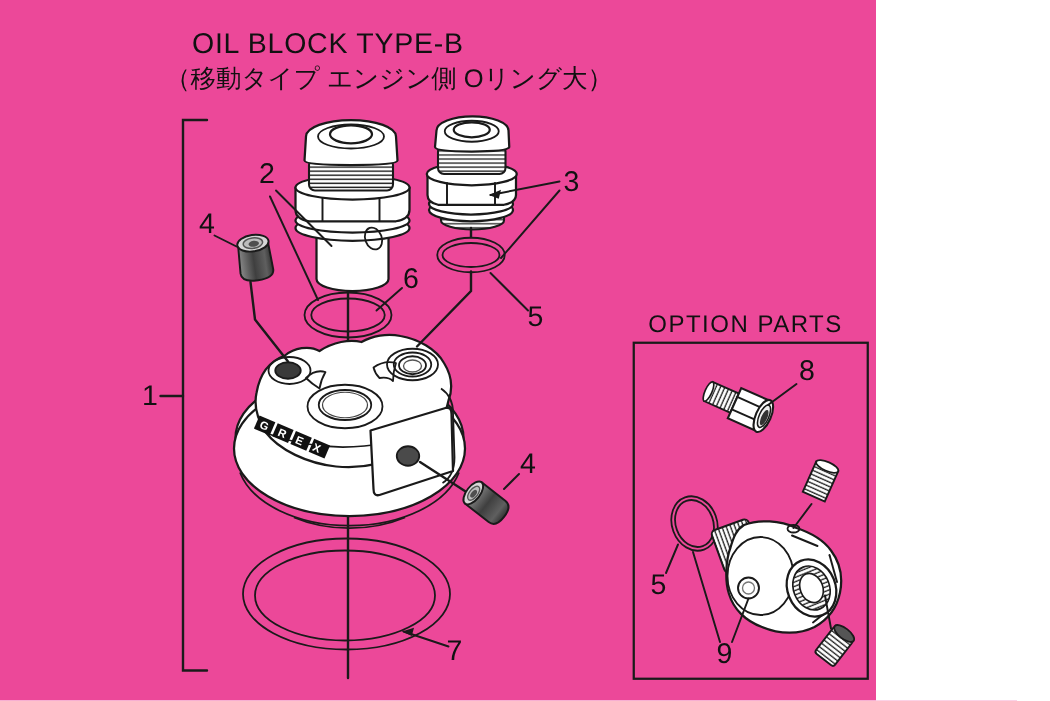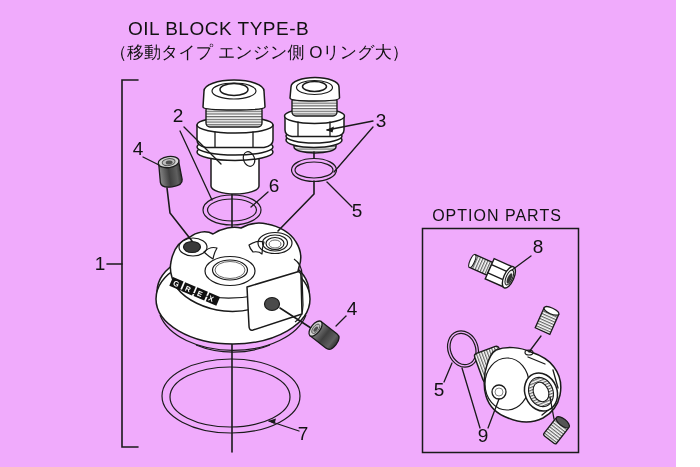--- a/index.html
+++ b/index.html
@@ -1,16 +1,16 @@
 <!DOCTYPE html>
 <html><head>
 <meta charset="utf-8">
 <style>
   html,body{margin:0;padding:0;background:#fff;}
-  .canvas{position:relative;width:676px;height:467px;background:#f0abfc;overflow:hidden;}
+  .canvas{position:relative;width:584px;height:467px;background:#ec4899;overflow:hidden;}
   svg{display:block;}
   svg text{font-family:"Liberation Sans","DejaVu Sans",sans-serif;fill:#111;}
   .t-title{font-size:19px;letter-spacing:.5px;}
   .t-sub{font-size:17px;}
   .t-opt{font-size:16px;letter-spacing:1px;}
   .t-num{font-size:19px;}
   .t-logo{font-size:7.5px;font-weight:bold;letter-spacing:7.4px;fill:#fff;}
   .ln{stroke:#1a1a1a;stroke-width:1.3;fill:none;stroke-linecap:round;}
   .ln2{stroke:#1a1a1a;stroke-width:1.6;fill:none;stroke-linecap:round;}
   .ol{stroke:#1a1a1a;stroke-width:1.5;fill:#ffffff;stroke-linejoin:round;}

